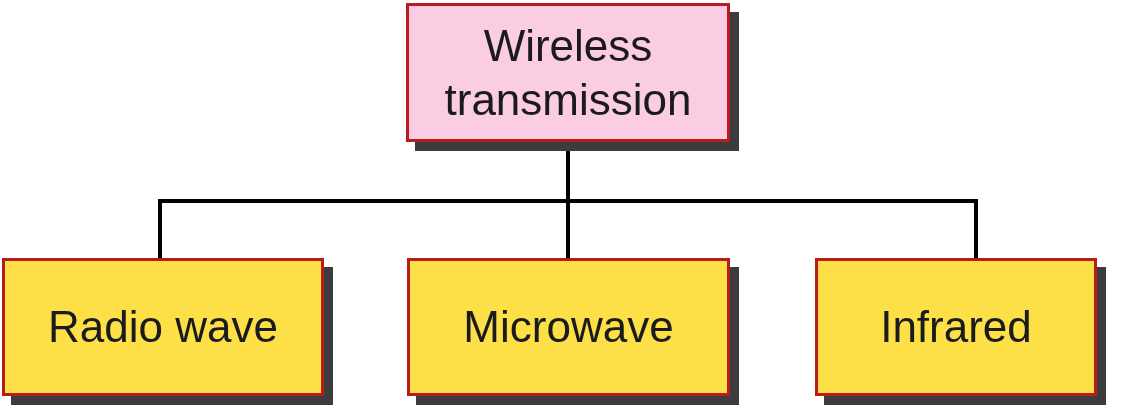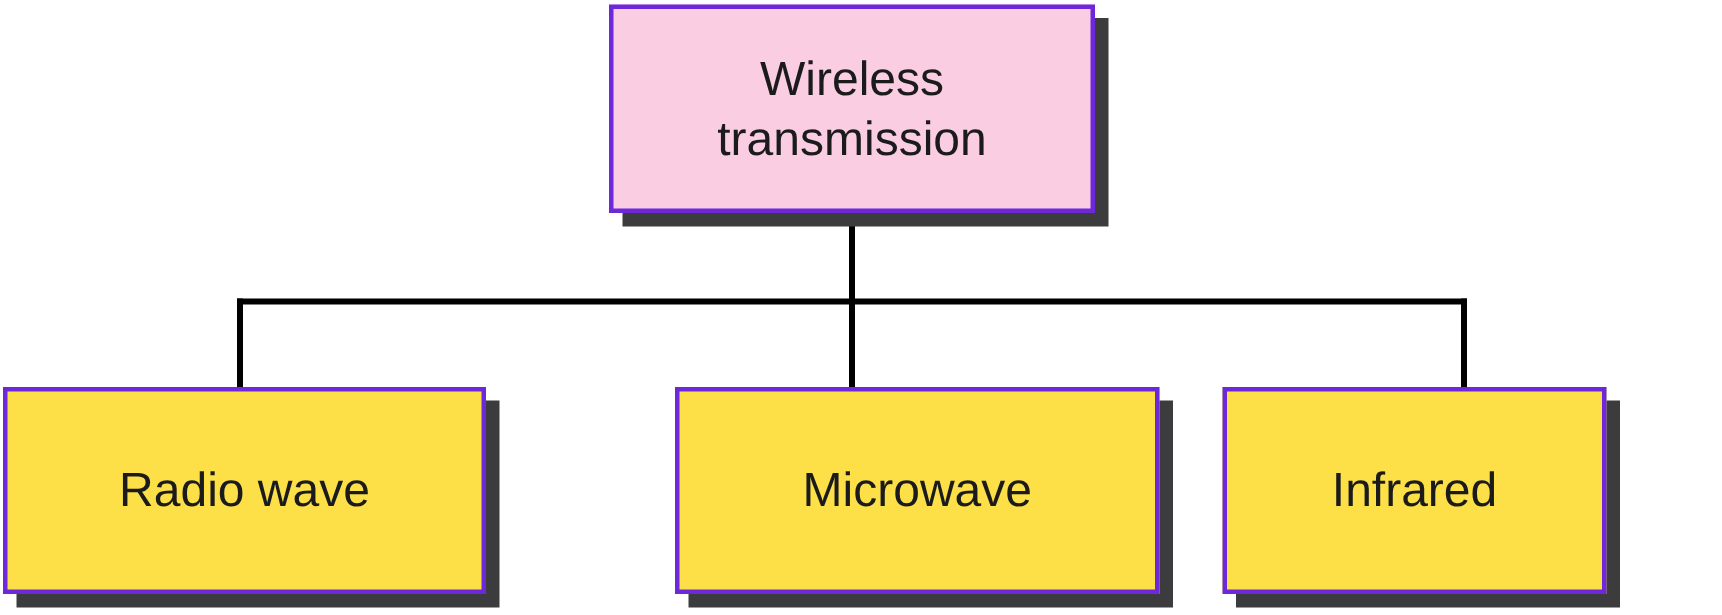--- a/index.html
+++ b/index.html
@@ -17,47 +17,47 @@
   }
   .connector {
     position: absolute;
     background: #000000;
     z-index: 1;
   }
   .node {
     position: absolute;
     z-index: 2;
     box-sizing: border-box;
-    border: 3px solid #6d28d9;
+    border: 3px solid #b91c1c;
     box-shadow: 9px 9px 0 #3c3c3e;
     display: flex;
     align-items: center;
     justify-content: center;
     text-align: center;
     color: #1b1b1b;
-    font-size: 32px;
+    font-size: 44px;
     line-height: 1.22;
     letter-spacing: 0px;
   }
   .node-root {
     left: 406px;
     top: 3px;
     width: 324px;
     height: 139px;
     background: #facde3;
     padding: 0 8px;
   }
   .node-child {
     top: 258px;
     height: 138px;
     background: #fde047;
   }
   .node-child-0 { left: 2px;   width: 322px; }
-  .node-child-1 { left: 407px; width: 323px; margin-left: 43px; }
-  .node-child-2 { left: 815px; width: 256px; }
+  .node-child-1 { left: 407px; width: 323px; }
+  .node-child-2 { left: 815px; width: 282px; }
 
   .connector-root-vertical { left: 566px; top: 140px; width: 4px; height: 63px; }
   .connector-horizontal    { left: 158px; top: 199px; width: 820px; height: 4px; }
   .connector-drop-left     { left: 158px; top: 199px; width: 4px; height: 60px; }
   .connector-drop-center   { left: 566px; top: 199px; width: 4px; height: 60px; }
   .connector-drop-right    { left: 974px; top: 199px; width: 4px; height: 60px; }
 </style>
 </head>
 <body>
 

